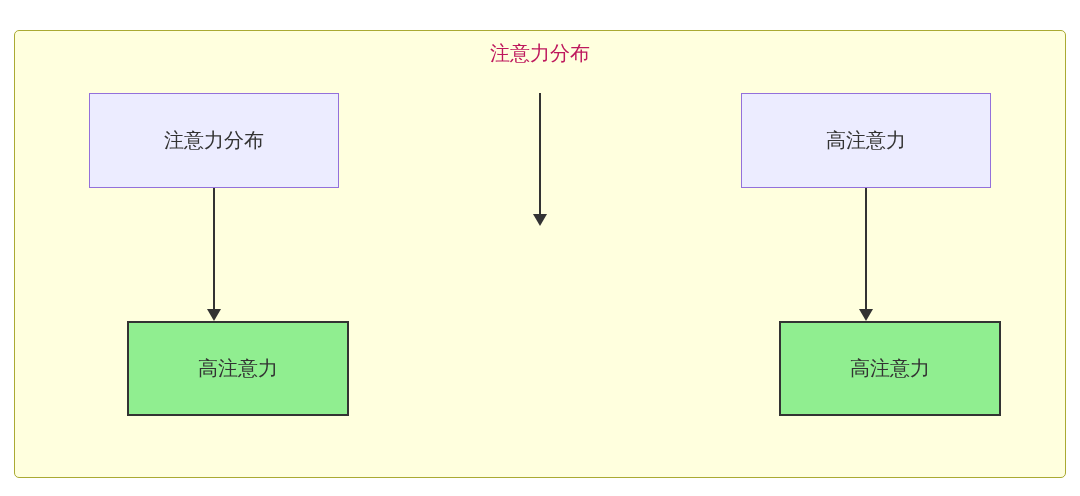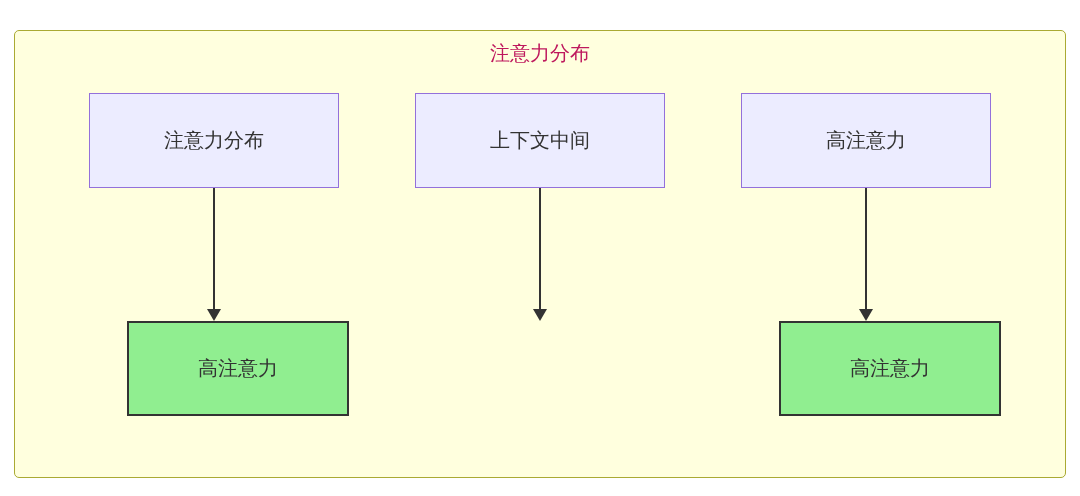--- a/index.html
+++ b/index.html
@@ -94,23 +94,20 @@
       <div class="arrow">
         <div class="arrow-line"></div>
         <div class="arrow-head"></div>
       </div>
       <div class="node target-node" data-level="high">
         <span>高注意力</span>
       </div>
     </div>
 
     <div class="flow-column">
-      <div class="node source-node">
-        <span>上下文中间</span>
-      </div>
       <div class="arrow">
         <div class="arrow-line"></div>
         <div class="arrow-head"></div>
       </div>
     </div>
 
     <div class="flow-column">
       <div class="node source-node">
         <span>高注意力</span>
       </div>

